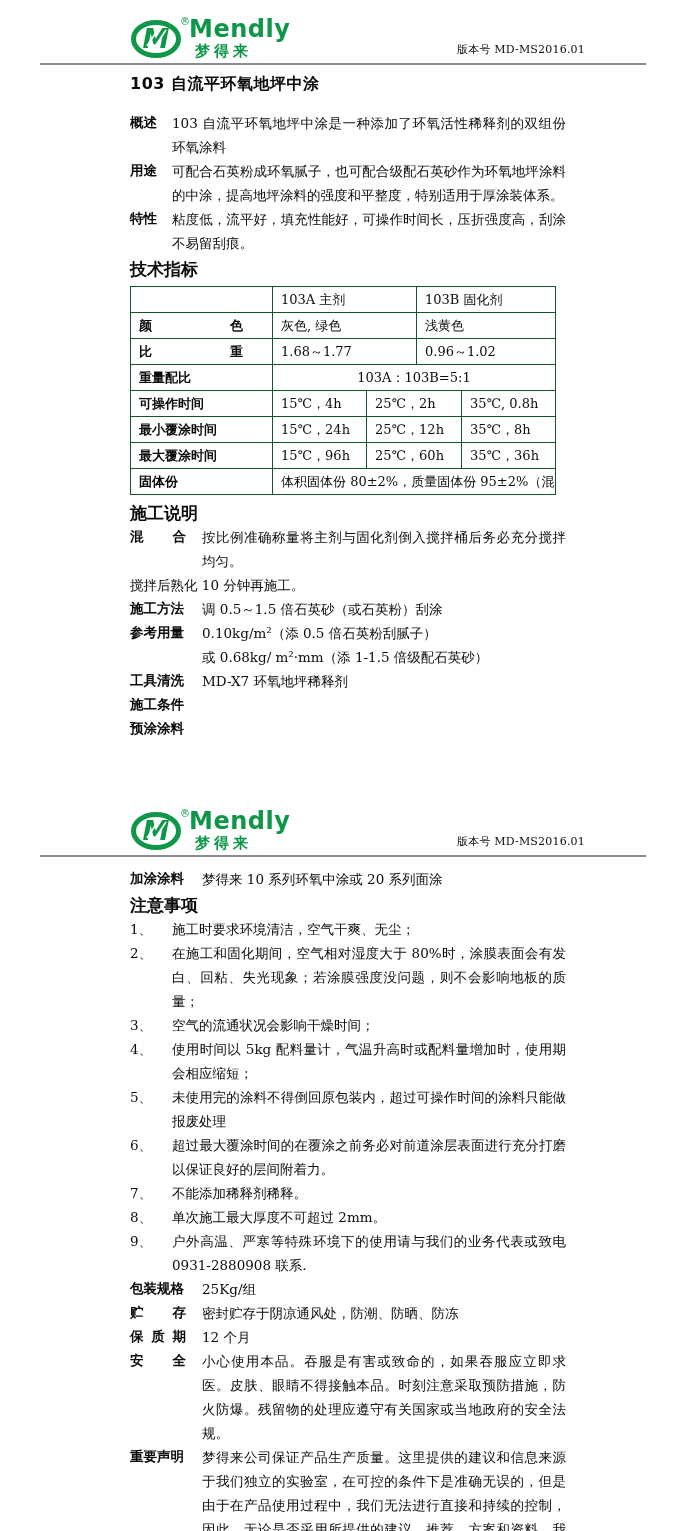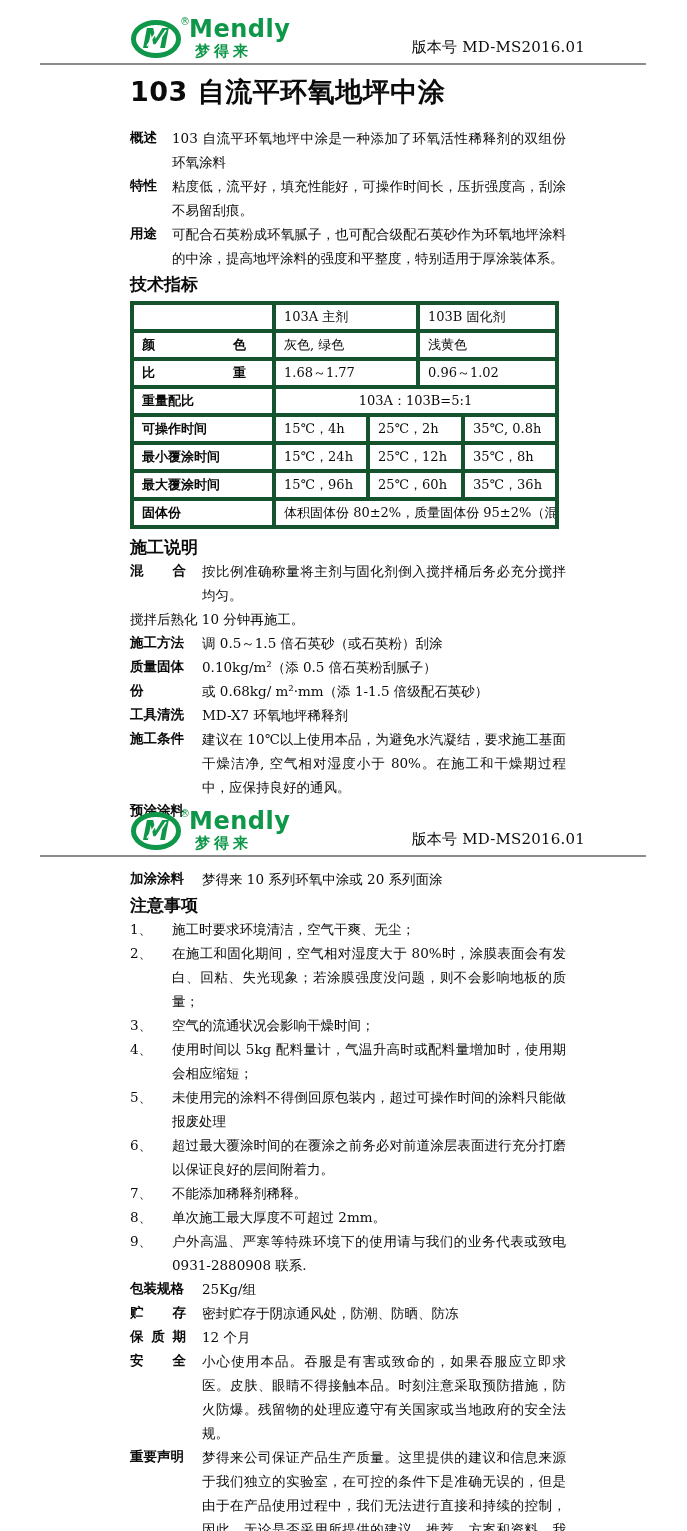--- a/index.html
+++ b/index.html
@@ -9,26 +9,26 @@
     font-family:"DejaVu Serif","Liberation Serif",serif;
     color:#0b0b0b; -webkit-font-smoothing:antialiased;
   }
   .page { position:absolute; left:0; width:687px; }
   #page1 { top:0; }
   #page2 { top:792px; }
 
   
   .hdr { position:relative; height:63px; }
   .logo { position:absolute; left:131px; top:12px; }
-  .version { position:absolute; right:102px; bottom:6px; font-size:15px; letter-spacing:0.2px; }
+  .version { position:absolute; right:102px; bottom:6px; font-size:11px; letter-spacing:0.2px; }
   .rule { border:none; border-top:2px solid #8c8c8c; margin-left:40px; width:606px; }
 
   .doc-title {
     margin:9px 0 0 130px; font-family:"DejaVu Sans","Liberation Sans",sans-serif;
-    font-weight:bold; font-size:27px; letter-spacing:0.5px;
+    font-weight:bold; font-size:16px; letter-spacing:0.5px;
   }
 
   .content { margin:16px 0 0 130px; width:436px; font-size:13.5px; line-height:24px; }
   #page2 .content { margin-top:10px; }
 
   .def { display:flex; }
   .def .lbl {
     flex:none; font-weight:bold;
     font-family:Liberation Sans, sans-serif; font-size:13.5px;
   }
@@ -38,21 +38,21 @@
   .def .txt { flex:1; text-align:justify; }
   .fullline { text-align:justify; }
 
   .sec-title {
     font-weight:bold; font-family:"DejaVu Sans","Liberation Sans",sans-serif;
     font-size:17px; line-height:24px; margin-top:2px;
   }
 
   
   table.spec { border-collapse:collapse; table-layout:fixed; width:425px; margin:5px 0 6px 0; font-size:13px; }
-  table.spec td { border:4px solid #14532d; height:26px; padding:0 8px; vertical-align:middle; overflow:hidden; white-space:nowrap; }
+  table.spec td { border:1px solid #14532d; height:26px; padding:0 8px; vertical-align:middle; overflow:hidden; white-space:nowrap; }
   table.spec td.rowlbl { font-weight:bold; font-family:"DejaVu Sans","Liberation Sans",sans-serif; }
   table.spec td.center { text-align:center; }
   .cellspread { display:inline-block; width:104px; text-align:justify; text-align-last:justify; }
 
   
   .note { position:relative; padding-left:42px; text-align:justify; }
   .note .num { position:absolute; left:0; top:0; }
 
   
   .logo text { font-family:"DejaVu Sans","Liberation Sans",sans-serif; }
@@ -78,26 +78,26 @@
   <hr class="rule">
 
   <div class="doc-title">103 自流平环氧地坪中涂</div>
 
   <div class="content">
     <div class="def narrow">
       <span class="lbl">概述</span>
       <span class="txt">103 自流平环氧地坪中涂是一种添加了环氧活性稀释剂的双组份环氧涂料</span>
     </div>
     <div class="def narrow">
+      <span class="lbl">用途</span>
+      <span class="txt">可配合石英粉成环氧腻子，也可配合级配石英砂作为环氧地坪涂料的中涂，提高地坪涂料的强度和平整度，特别适用于厚涂装体系。</span>
+    </div>
+    <div class="def narrow">
       <span class="lbl">特性</span>
       <span class="txt">粘度低，流平好，填充性能好，可操作时间长，压折强度高，刮涂不易留刮痕。</span>
-    </div>
-    <div class="def narrow">
-      <span class="lbl">用途</span>
-      <span class="txt">可配合石英粉成环氧腻子，也可配合级配石英砂作为环氧地坪涂料的中涂，提高地坪涂料的强度和平整度，特别适用于厚涂装体系。</span>
     </div>
 
     <div class="sec-title">技术指标</div>
 
     <table class="spec">
       <colgroup>
           <col style="width:142px">
           <col style="width:94px">
           <col style="width:50px">
           <col style="width:45px">
@@ -155,35 +155,34 @@
       <span class="txt">按比例准确称量将主剂与固化剂倒入搅拌桶后务必充分搅拌均匀。</span>
     </div>
     <div class="fullline">搅拌后熟化 10 分钟再施工。</div>
 
     <div class="def wide">
       <span class="lbl">施工方法</span>
       <span class="txt">调 0.5～1.5 倍石英砂（或石英粉）刮涂</span>
     </div>
 
     <div class="def wide">
-      <span class="lbl">质量固体份</span>
+      <span class="lbl">参考用量</span>
       <span class="txt">
         <div>0.10kg/m²（添 0.5 倍石英粉刮腻子）</div>
         <div>或 0.68kg/ m²·mm（添 1-1.5 倍级配石英砂）</div>
       </span>
     </div>
 
     <div class="def wide">
       <span class="lbl">工具清洗</span>
       <span class="txt">MD-X7 环氧地坪稀释剂</span>
     </div>
 
     <div class="def wide">
       <span class="lbl">施工条件</span>
-      <span class="txt">建议在 10℃以上使用本品，为避免水汽凝结，要求施工基面干燥洁净, 空气相对湿度小于 80%。在施工和干燥期过程中，应保持良好的通风。</span>
     </div>
 
     <div class="def wide">
       <span class="lbl">预涂涂料</span>
     </div>
   </div>
 </div>
 
 <div class="page" id="page2">
   <div class="hdr">

